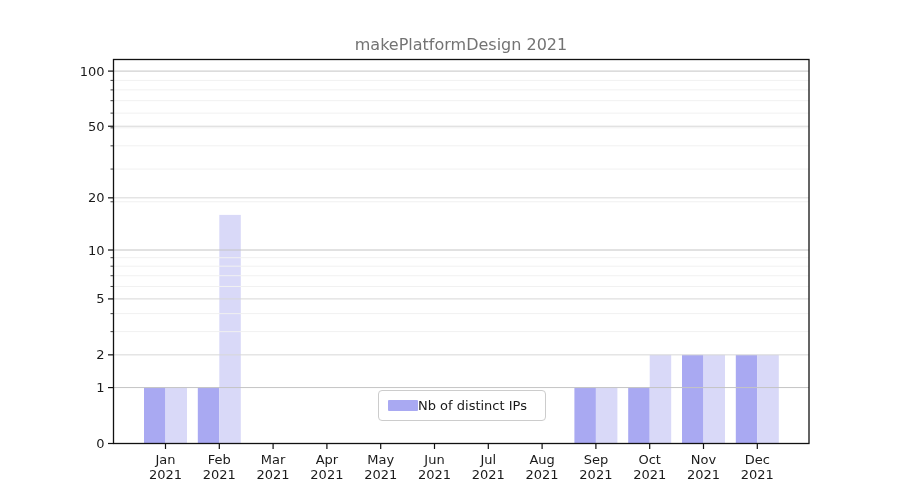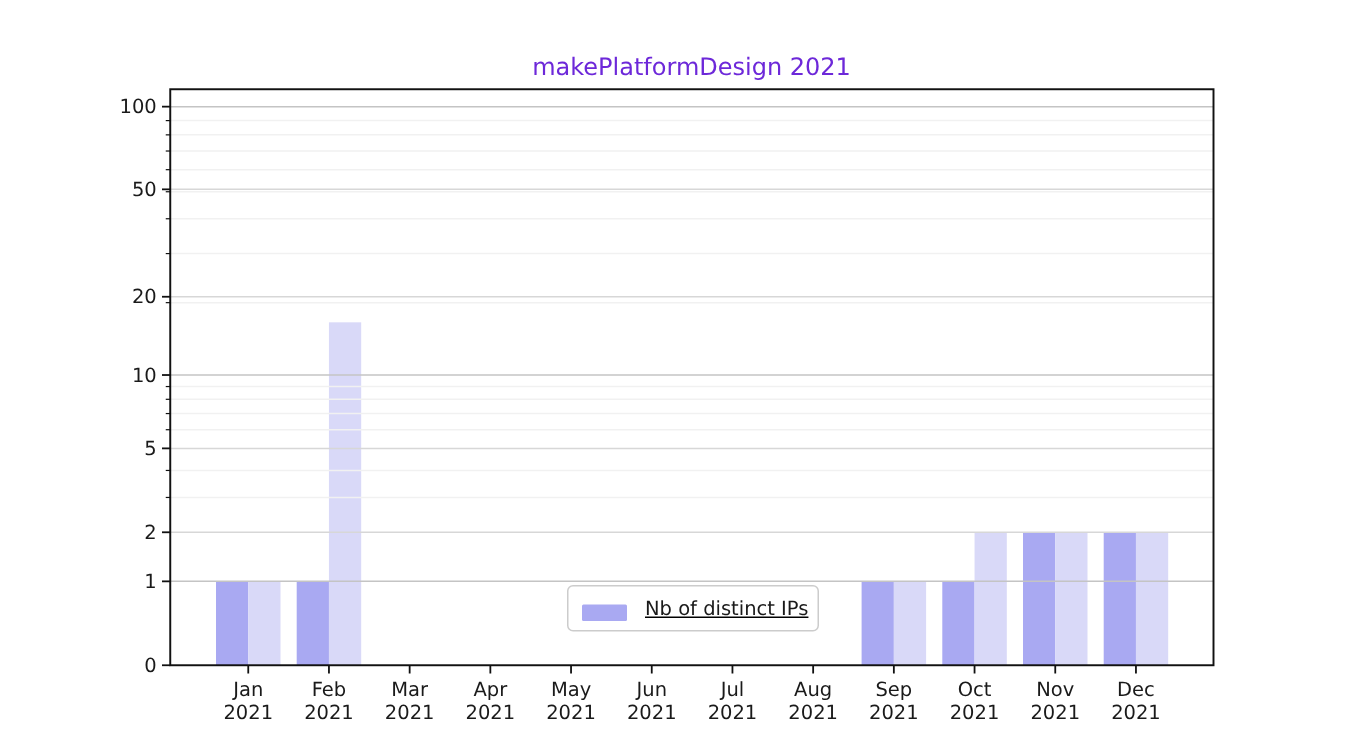--- a/index.html
+++ b/index.html
@@ -13,36 +13,36 @@
     background: #ffffff;
     overflow: hidden;
   }
   .fig svg { position: absolute; left: 0; top: 0; }
   .chart-title {
     position: absolute;
     left: 113px; top: 34px; width: 696px;
     text-align: center;
     font-size: 16px;
     line-height: 22px;
-    color: #6d28d9;
+    color: #737373;
   }
   .legend {
     position: absolute;
     left: 378px; top: 390px;
     width: 168px;
     box-sizing: border-box;
     background: rgba(255,255,255,0.9);
     border: 1px solid #cccccc;
     border-radius: 4px;
     padding: 6px 9px;
     display: flex;
     flex-direction: column;
     gap: 5px;
   }
-  .lrow { display: flex; align-items: flex-end; gap: 12px; height: 17px; text-decoration: underline; }
+  .lrow { display: flex; align-items: center; gap: 0; height: 17px; }
   .swatch { width: 30px; height: 11px; flex: 0 0 auto; border-radius: 1px; }
   .llabel { font-size: 13px; color: #1a1a1a; white-space: nowrap; }
 </style>
 </head>
 <body>
 
 <div class="fig">
   <svg id="chart" width="900" height="500" viewBox="0 0 900 500">
       <rect x="144" y="387.5686268056323" width="21.5" height="55.93137319436772" fill="#a9a9f2"></rect>
       <rect x="197.8" y="387.5686268056323" width="21.5" height="55.93137319436772" fill="#a9a9f2"></rect>

